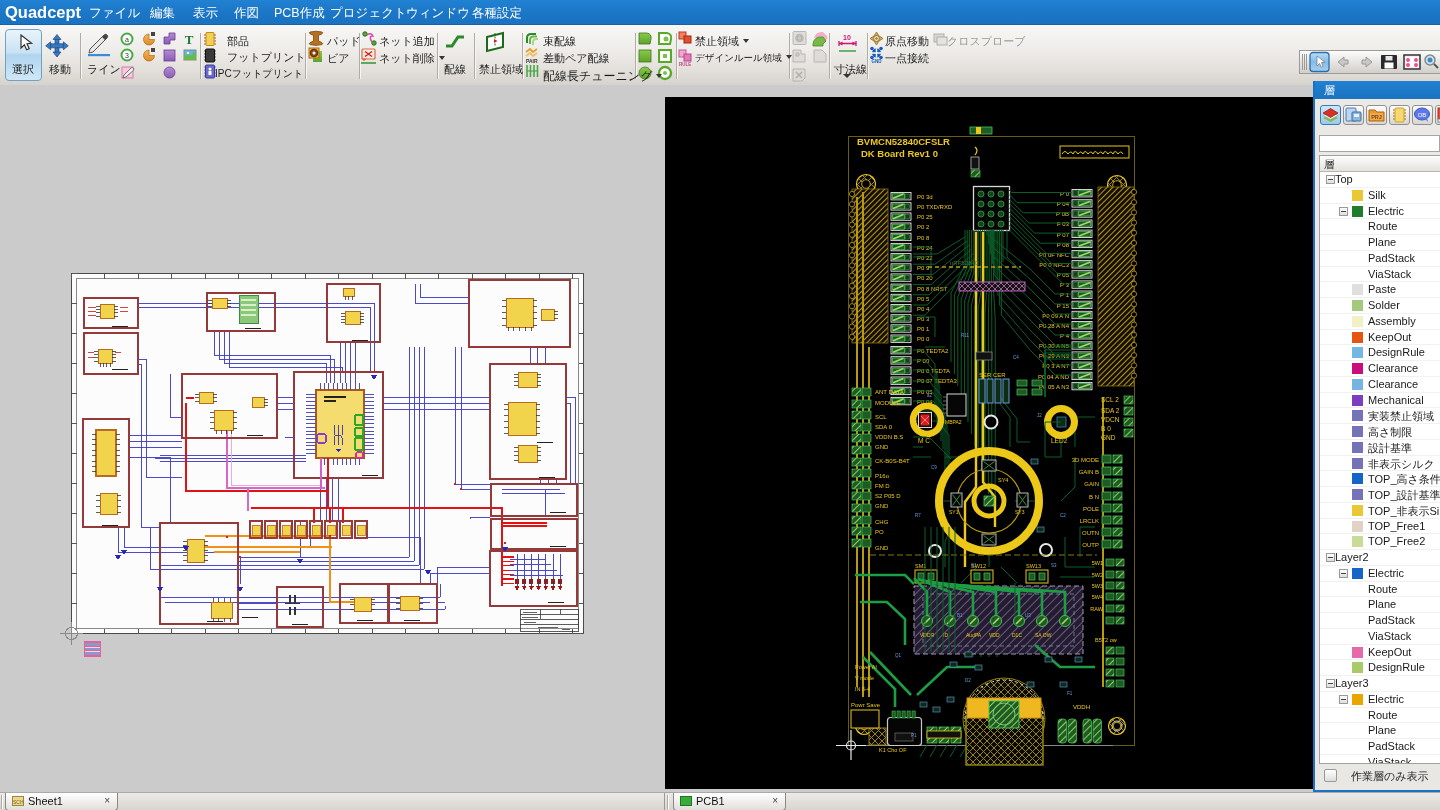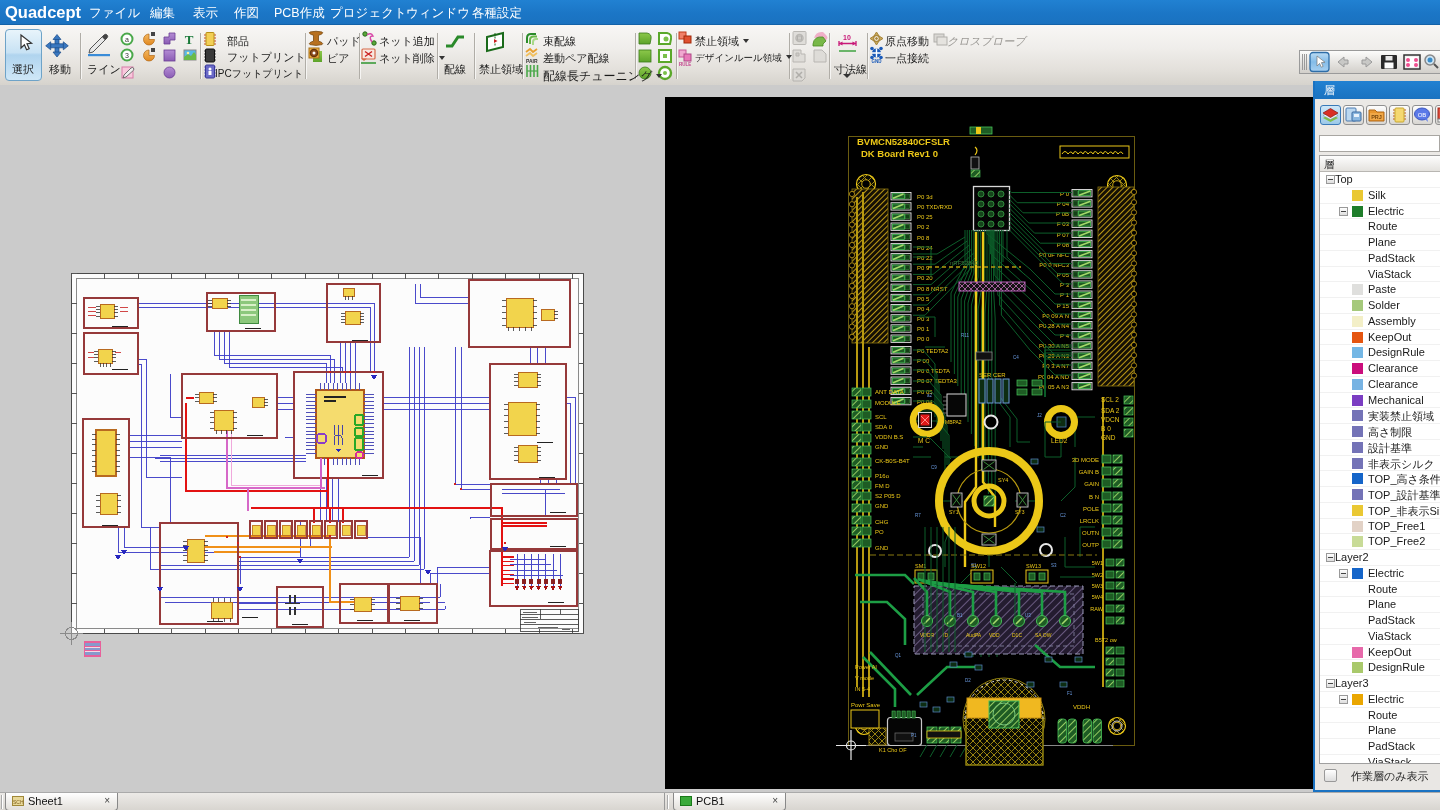--- a/index.html
+++ b/index.html
@@ -9,21 +9,21 @@
 #menubar { position:absolute; left:0; top:0; width:1440px; height:25px;
   background:linear-gradient(180deg,#2181d2 0%,#1b76c6 55%,#1a72c0 100%);
   border-bottom:1px solid #1362a8; color:#fff; }
 #logo { position:absolute; left:5px; top:3px; font-size:16.5px; font-weight:bold; letter-spacing:0px; font-style:normal; }
 .menuitem { position:absolute; top:5px; font-size:12.5px; color:#fff; }
 
 #ribbon { position:absolute; left:0; top:25px; width:1440px; height:60px;
   background:linear-gradient(180deg,#f8f7f5 0%,#efedea 40%,#e3e0db 75%,#d6d3cd 100%); }
 .vsep { position:absolute; top:8px; height:46px; width:1px; background:#b0ada7; box-shadow:1px 0 0 #f6f5f3; }
 .rlabel { position:absolute; font-size:11px; color:#1a1a1a; white-space:nowrap; }
-.rlabel.dis { color:#9a9894;font-style:italic; }
+.rlabel.dis { color:#9a9894; }
 .dropdown:after { content:""; display:inline-block; margin-left:4px; margin-bottom:2px; border-left:3.5px solid transparent; border-right:3.5px solid transparent; border-top:4px solid #333; }
 #selbtn { position:absolute; left:5px; top:4px; width:37px; height:52px; border:1px solid #6ea3c8; border-radius:4px;
   background:linear-gradient(180deg,#e8f4fb 0%,#c8e2f4 45%,#b0d4ee 50%,#cfe7f7 100%); }
 
 #tabstrip { position:absolute; left:0; top:85px; width:1440px; height:12px; background:#191919; }
 .rtab { position:absolute; top:0px; height:12px; background:linear-gradient(180deg,#fefefe 0%,#e8e6e2 50%,#d6d3cd 100%);
   border:1px solid #555; border-bottom:none; border-radius:0 7px 0 0; font-size:11px; color:#111; text-align:center; line-height:12px; font-weight:bold; }
 
 #lcanvas { position:absolute; left:0; top:97px; width:665px; height:695px; background:#cbcbcb; overflow:hidden; }
 #rcanvas { position:absolute; left:665px; top:97px; width:756px; height:692px; background:#000; overflow:hidden; }

